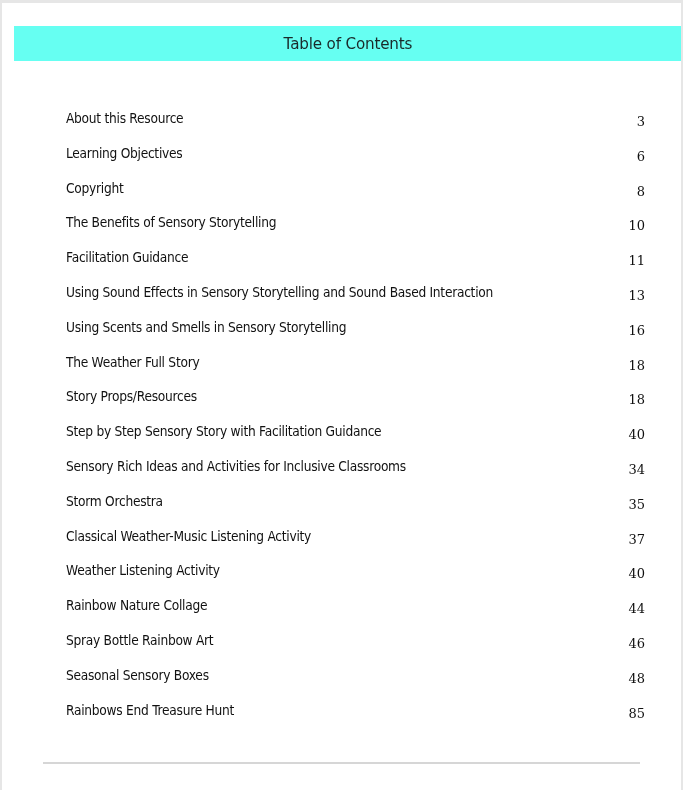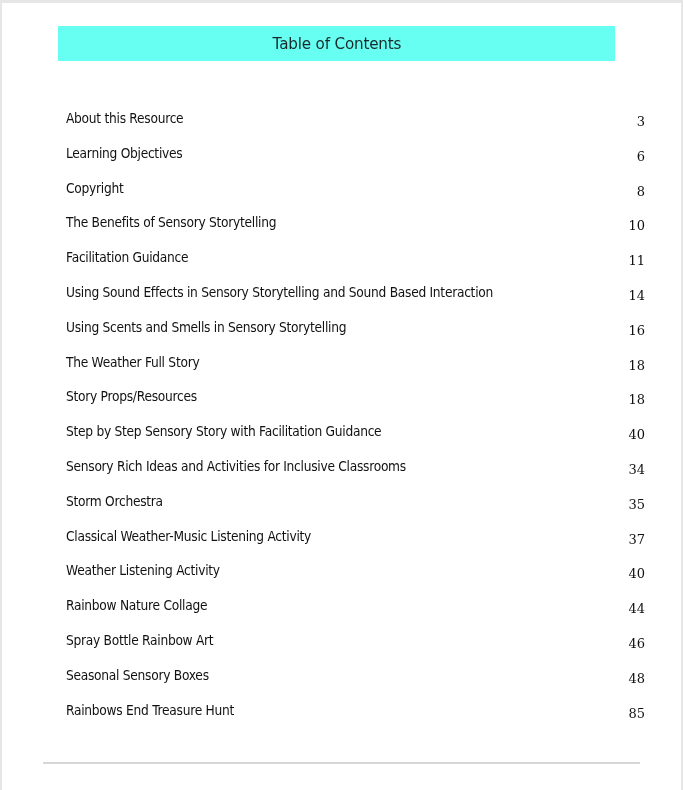--- a/index.html
+++ b/index.html
@@ -18,27 +18,26 @@
       left: 2px;
       top: 3px;
       width: 679px;
       height: 787px;
       background: #ffffff;
     }
     .title-bar {
       position: absolute;
       left: 12px;
       top: 23px;
-      width: 557px;
+      width: 667px;
       height: 35px;
       background: #66fff2;
       display: flex;
       align-items: center;
       justify-content: center;
-      margin-left: 44px;
     }
     .title-bar h1 {
       margin: 0;
       font-family: "DejaVu Sans", sans-serif;
       font-weight: normal;
       font-size: 16.5px;
       color: #1a2a2a;
       letter-spacing: -0.2px;
       transform: scaleX(0.92);
     }
@@ -110,21 +109,21 @@
       <li class="toc-row">
         <span class="toc-title">The Benefits of Sensory Storytelling</span>
         <span class="toc-page">10</span>
       </li>
       <li class="toc-row">
         <span class="toc-title">Facilitation Guidance</span>
         <span class="toc-page">11</span>
       </li>
       <li class="toc-row">
         <span class="toc-title">Using Sound Effects in Sensory Storytelling and Sound Based Interaction</span>
-        <span class="toc-page">14</span>
+        <span class="toc-page">13</span>
       </li>
       <li class="toc-row">
         <span class="toc-title">Using Scents and Smells in Sensory Storytelling</span>
         <span class="toc-page">16</span>
       </li>
       <li class="toc-row">
         <span class="toc-title">The Weather Full Story</span>
         <span class="toc-page">18</span>
       </li>
       <li class="toc-row">

